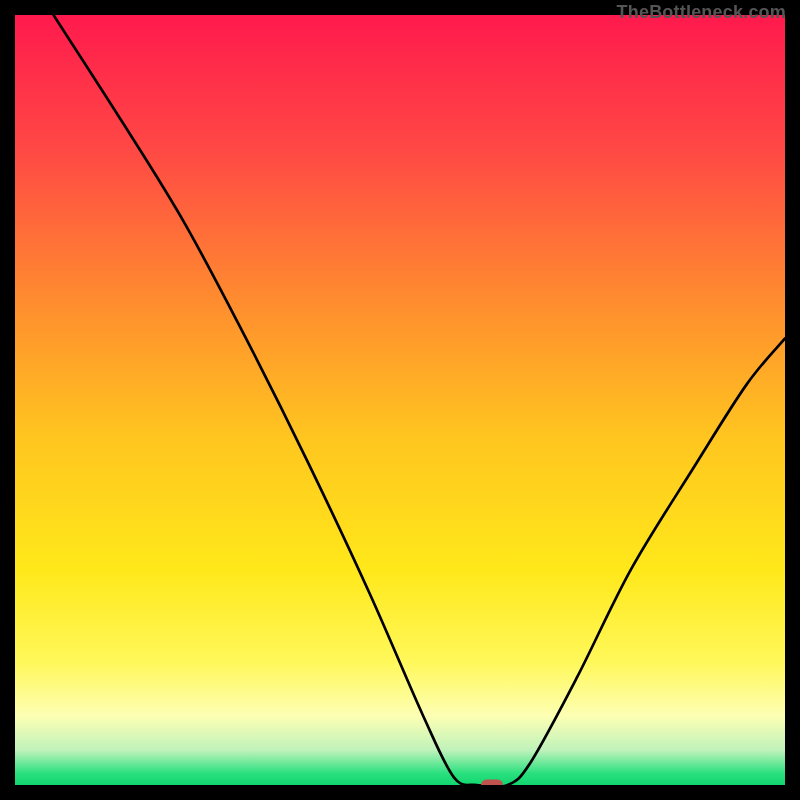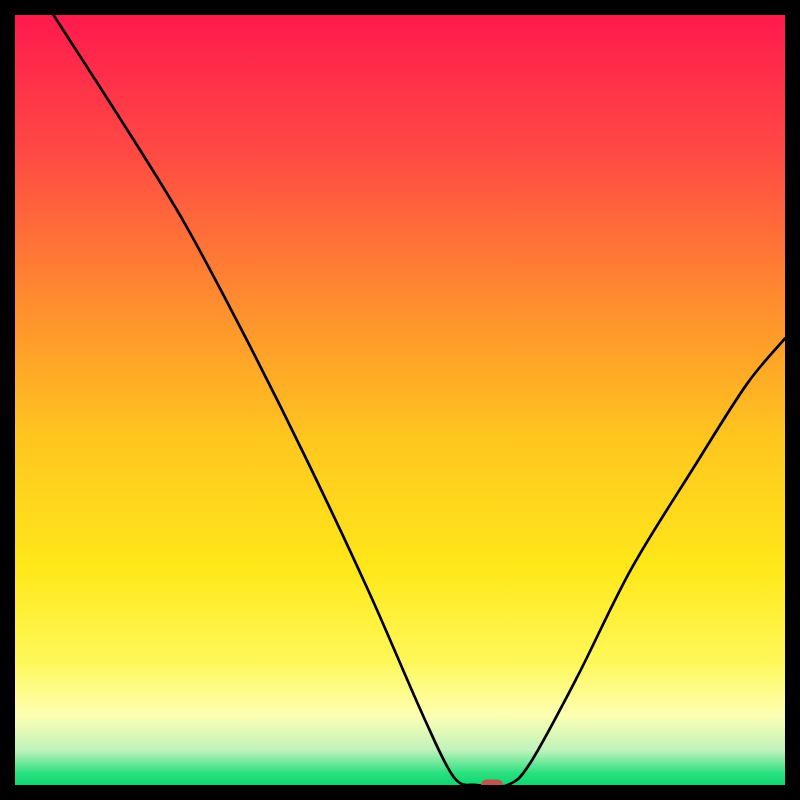--- a/index.html
+++ b/index.html
@@ -78,13 +78,14 @@
             <stop offset="100%" stop-color="#12d66f"></stop>
           </linearGradient>
       </defs>
       <rect x="0" y="0" width="100" height="100" fill="url(#bg-grad)"></rect>
     </svg>
     <svg class="curve" viewBox="0 0 100 100" preserveAspectRatio="none">
       <path id="curve-path" d="M 5 0 C 6.5 2.3333333333333335, 11.166666666666668 9.5, 14.000000000000002 14 C 16.833333333333336 18.5, 19.333333333333332 22.333333333333332, 22 27 C 24.666666666666668 31.666666666666668, 27.333333333333332 36.83333333333334, 30 42.00000000000001 C 32.666666666666664 47.16666666666667, 35.333333333333336 52.5, 38 58 C 40.666666666666664 63.5, 43.5 69.5, 46 75 C 48.5 80.5, 51.16666666666667 87, 53 91 C 54.83333333333333 95, 55.83333333333333 97.5, 56.99999999999999 99 C 58.16666666666666 100.5, 58.83333333333333 99.83333333333333, 60 100 C 61.16666666666667 100.16666666666667, 62.833333333333336 100.5, 64 100 C 65.16666666666667 99.5, 65.5 99.33333333333333, 67 97 C 68.5 94.66666666666667, 70.83333333333333 90.16666666666667, 73 86 C 75.16666666666667 81.83333333333333, 77.5 76.5, 80 72 C 82.5 67.5, 85.5 63, 88 59 C 90.5 55, 93 50.83333333333333, 95 48 C 97 45.16666666666667, 99.16666666666667 43.00000000000001, 100 42.00000000000001" fill="none" stroke="#000000" stroke-width="0.35" stroke-linecap="round" stroke-linejoin="round"></path>
     </svg>
     <div class="marker" id="marker-dot" style="left: 477.4px; top: 770px; background: rgb(192, 83, 78);"></div>
   </div>
+  <div class="attribution">TheBottleneck.com</div>
 </div>
 
 </body></html>

